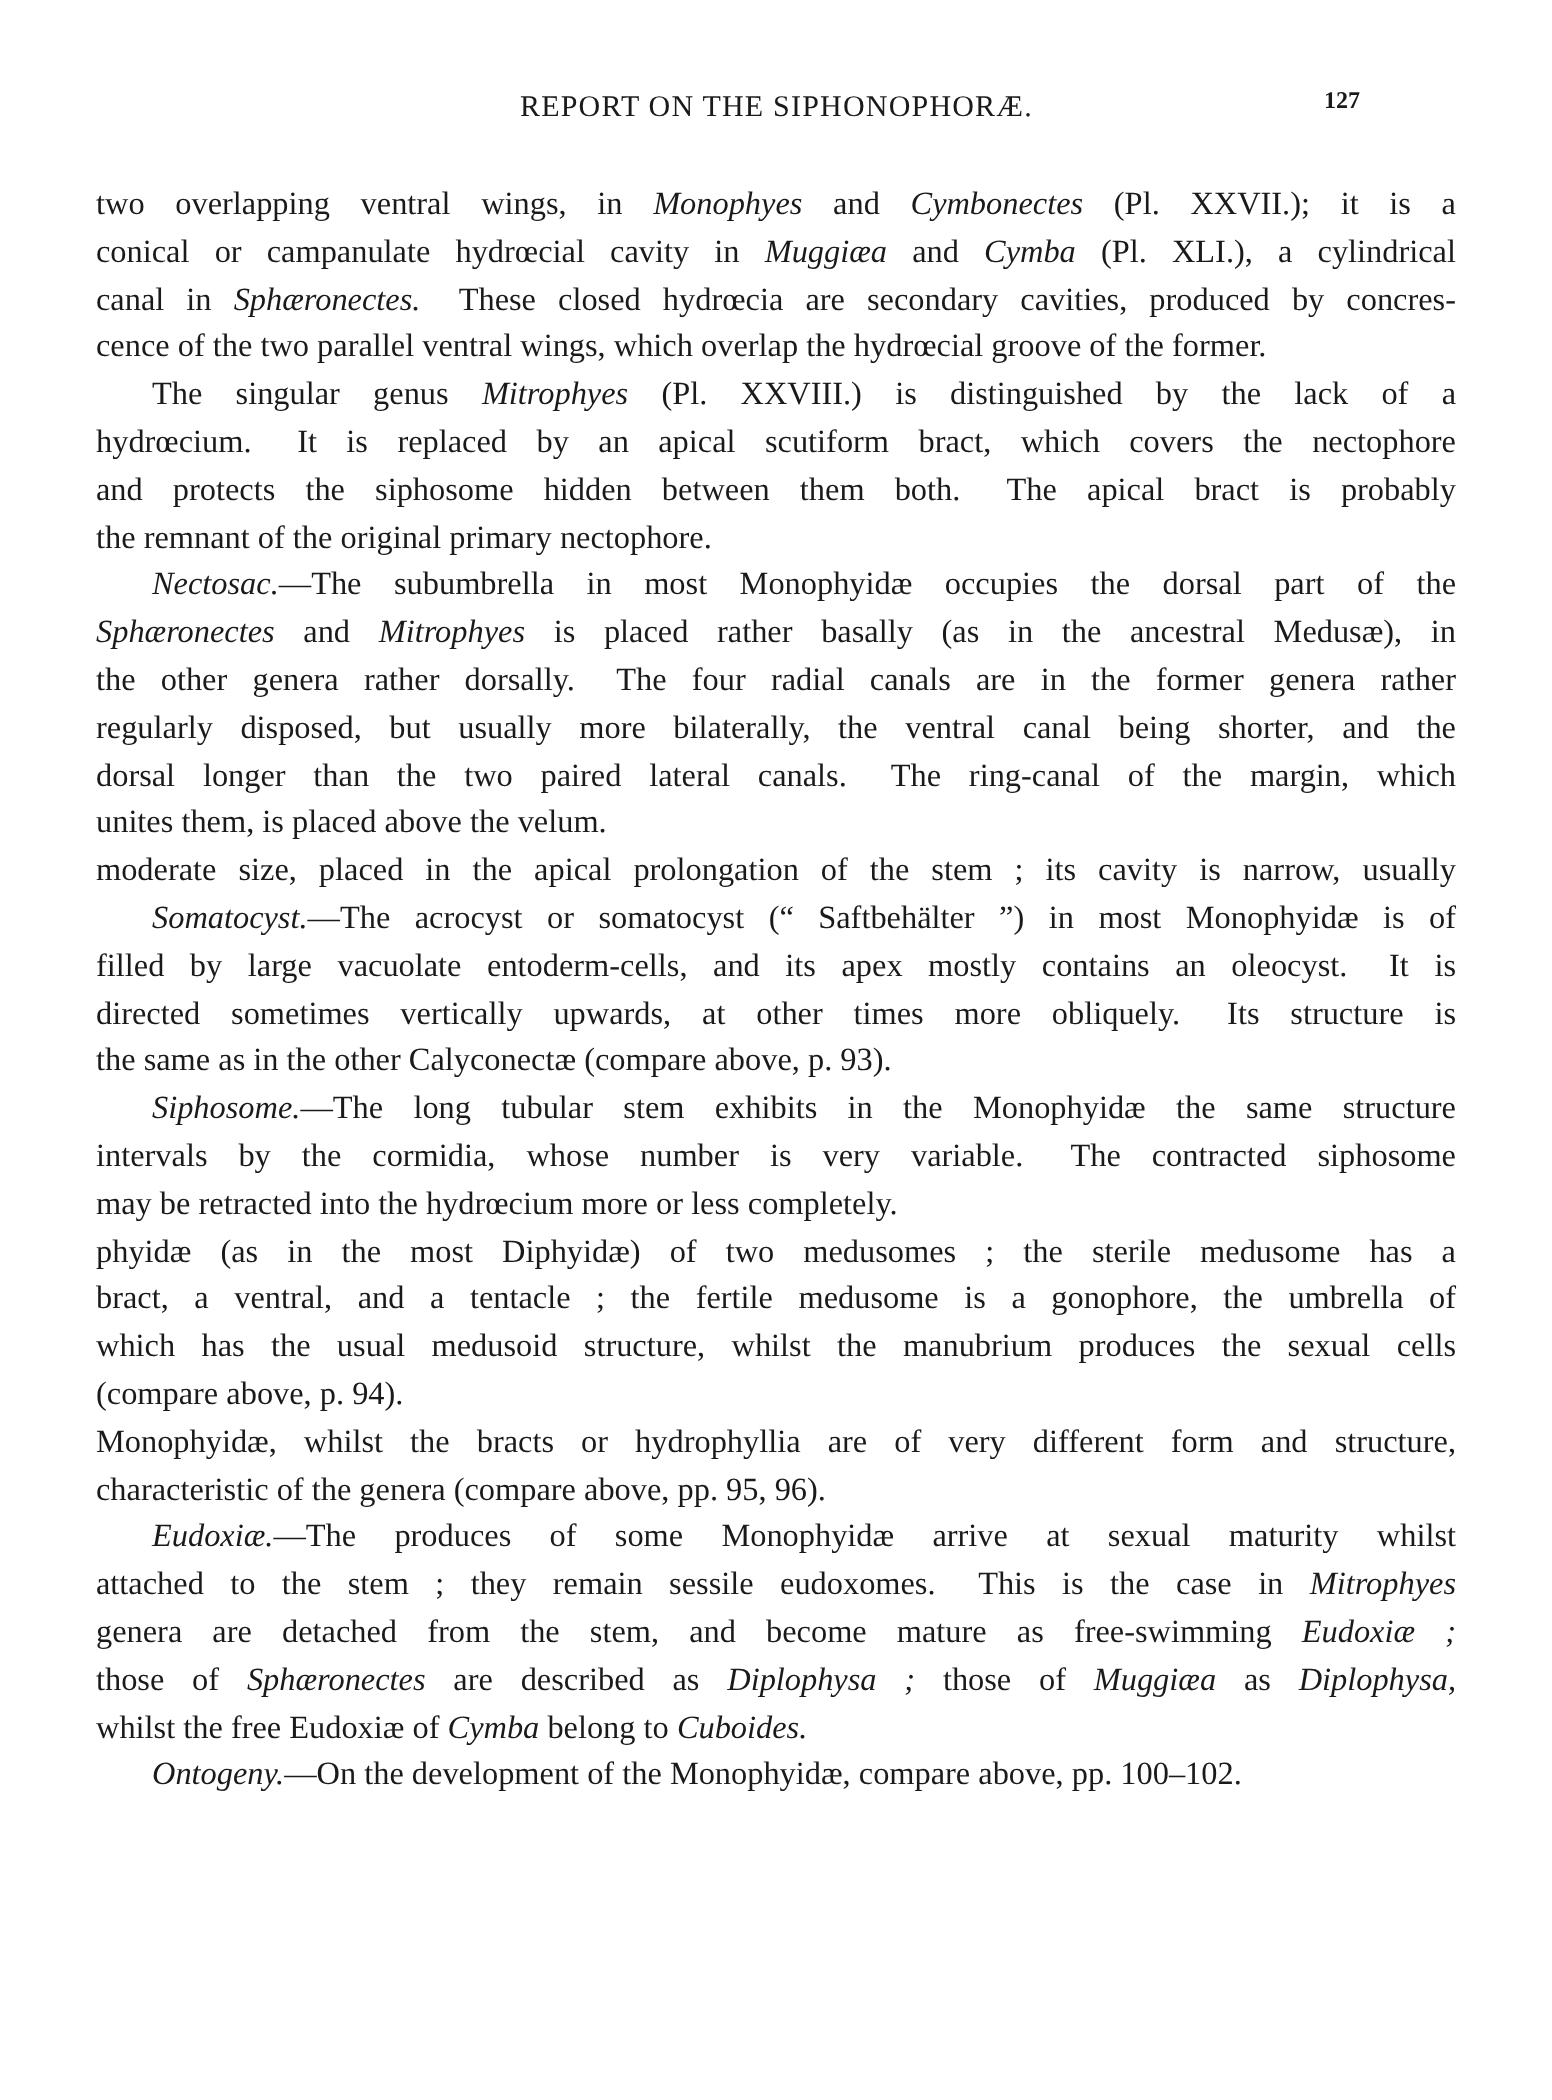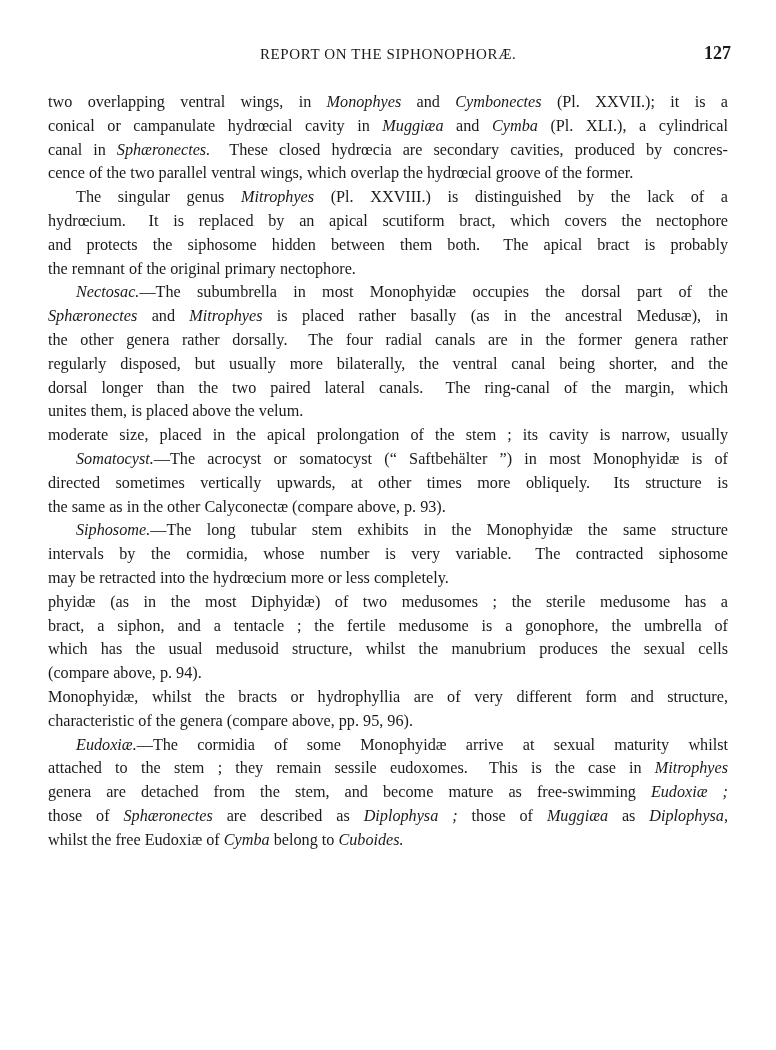--- a/index.html
+++ b/index.html
@@ -1,21 +1,21 @@
 <!DOCTYPE html>
 <html><head>
 <meta charset="utf-8">
 <style>
   html, body { margin: 0; padding: 0; background: #ffffff; }
   body { width: 776px; height: 1050px; position: relative; overflow: hidden;
          font-family: "DejaVu Serif", "Liberation Serif", serif; color: #1a1a1a; }
   .header { position: absolute; top: 44px; left: 0; width: 776px; height: 22px; }
   .running-head { position: absolute; left: 248px; top: 2px; font-size: 15px;
                   letter-spacing: 0.6px; font-family: "Liberation Serif", serif; margin-left: 12px; }
-  .page-num { position: absolute; left: 704px; top: -1px; font-size: 18px; font-weight: bold;
+  .page-num { position: absolute; left: 662px; top: -1px; font-size: 12px; font-weight: bold;
               font-family: "Liberation Serif", serif; }
   .body { position: absolute; top: 91px; left: 48px; width: 680px; }
   .line { display: block; height: 23.8px; line-height: 23.8px; font-size: 16.2px;
           font-family: "Liberation Serif", serif;
           text-align: justify; text-align-last: justify; white-space: nowrap; overflow: visible; }
   .line.last { text-align-last: left; }
   .line.indent { padding-left: 28px; }
   .line > span { white-space: normal; }
   .wrap { display: block; width: 100%; text-align: justify; text-align-last: justify; white-space: normal; }
   .last .wrap { text-align-last: left; }
@@ -79,20 +79,23 @@
       </div>
     </div>
     <div>
       <div class="line">
         <span class="wrap"><span>moderate size, placed in the apical prolongation of the stem ; its cavity is narrow, usually</span></span>
       </div>
       <div class="line indent">
         <span class="wrap"><span class="it">Somatocyst.</span><span>—The acrocyst or somatocyst (“ Saftbehälter ”) in most Monophyidæ is of</span></span>
       </div>
       <div class="line">
+        <span class="wrap"><span>filled by large vacuolate entoderm-cells, and its apex mostly contains an oleocyst.  It is</span></span>
+      </div>
+      <div class="line">
         <span class="wrap"><span>directed sometimes vertically upwards, at other times more obliquely.  Its structure is</span></span>
       </div>
       <div class="line last">
         <span class="wrap"><span>the same as in the other Calyconectæ (compare above, p. 93).</span></span>
       </div>
     </div>
     <div>
       <div class="line indent">
         <span class="wrap"><span class="it">Siphosome.</span><span>—The long tubular stem exhibits in the Monophyidæ the same structure</span></span>
       </div>
@@ -101,47 +104,52 @@
       </div>
       <div class="line last">
         <span class="wrap"><span>may be retracted into the hydrœcium more or less completely.</span></span>
       </div>
     </div>
     <div>
       <div class="line">
         <span class="wrap"><span>phyidæ (as in the most Diphyidæ) of two medusomes ; the sterile medusome has a</span></span>
       </div>
       <div class="line">
-        <span class="wrap"><span>bract, a siphon, and a tentacle ; the fertile medusome is a gonophore, the umbrella of</span></span>
+        <span class="wrap"><span>bract, a ventral, and a tentacle ; the fertile medusome is a gonophore, the umbrella of</span></span>
       </div>
       <div class="line">
         <span class="wrap"><span>which has the usual medusoid structure, whilst the manubrium produces the sexual cells</span></span>
       </div>
       <div class="line last">
         <span class="wrap"><span>(compare above, p. 94).</span></span>
       </div>
     </div>
     <div>
       <div class="line">
         <span class="wrap"><span>Monophyidæ, whilst the bracts or hydrophyllia are of very different form and structure,</span></span>
       </div>
       <div class="line last">
         <span class="wrap"><span>characteristic of the genera (compare above, pp. 95, 96).</span></span>
       </div>
     </div>
     <div>
       <div class="line indent">
-        <span class="wrap"><span class="it">Eudoxiæ.</span><span>—The cormidia of some Monophyidæ arrive at sexual maturity whilst</span></span>
+        <span class="wrap"><span class="it">Eudoxiæ.</span><span>—The produces of some Monophyidæ arrive at sexual maturity whilst</span></span>
       </div>
       <div class="line">
         <span class="wrap"><span>attached to the stem ; they remain sessile eudoxomes.  This is the case in </span><span class="it">Mitrophyes</span></span>
       </div>
       <div class="line">
         <span class="wrap"><span>genera are detached from the stem, and become mature as free-swimming </span><span class="it">Eudoxiæ ;</span></span>
       </div>
       <div class="line">
         <span class="wrap"><span>those of </span><span class="it">Sphæronectes</span><span> are described as </span><span class="it">Diplophysa ;</span><span> those of </span><span class="it">Muggiæa</span><span> as </span><span class="it">Diplophysa,</span></span>
       </div>
       <div class="line last">
         <span class="wrap"><span>whilst the free Eudoxiæ of </span><span class="it">Cymba</span><span> belong to </span><span class="it">Cuboides.</span></span>
       </div>
     </div>
+    <div>
+      <div class="line indent last">
+        <span class="wrap"><span class="it">Ontogeny.</span><span>—On the development of the Monophyidæ, compare above, pp. 100–102.</span></span>
+      </div>
+    </div>
   </div>
 
 </body></html>

